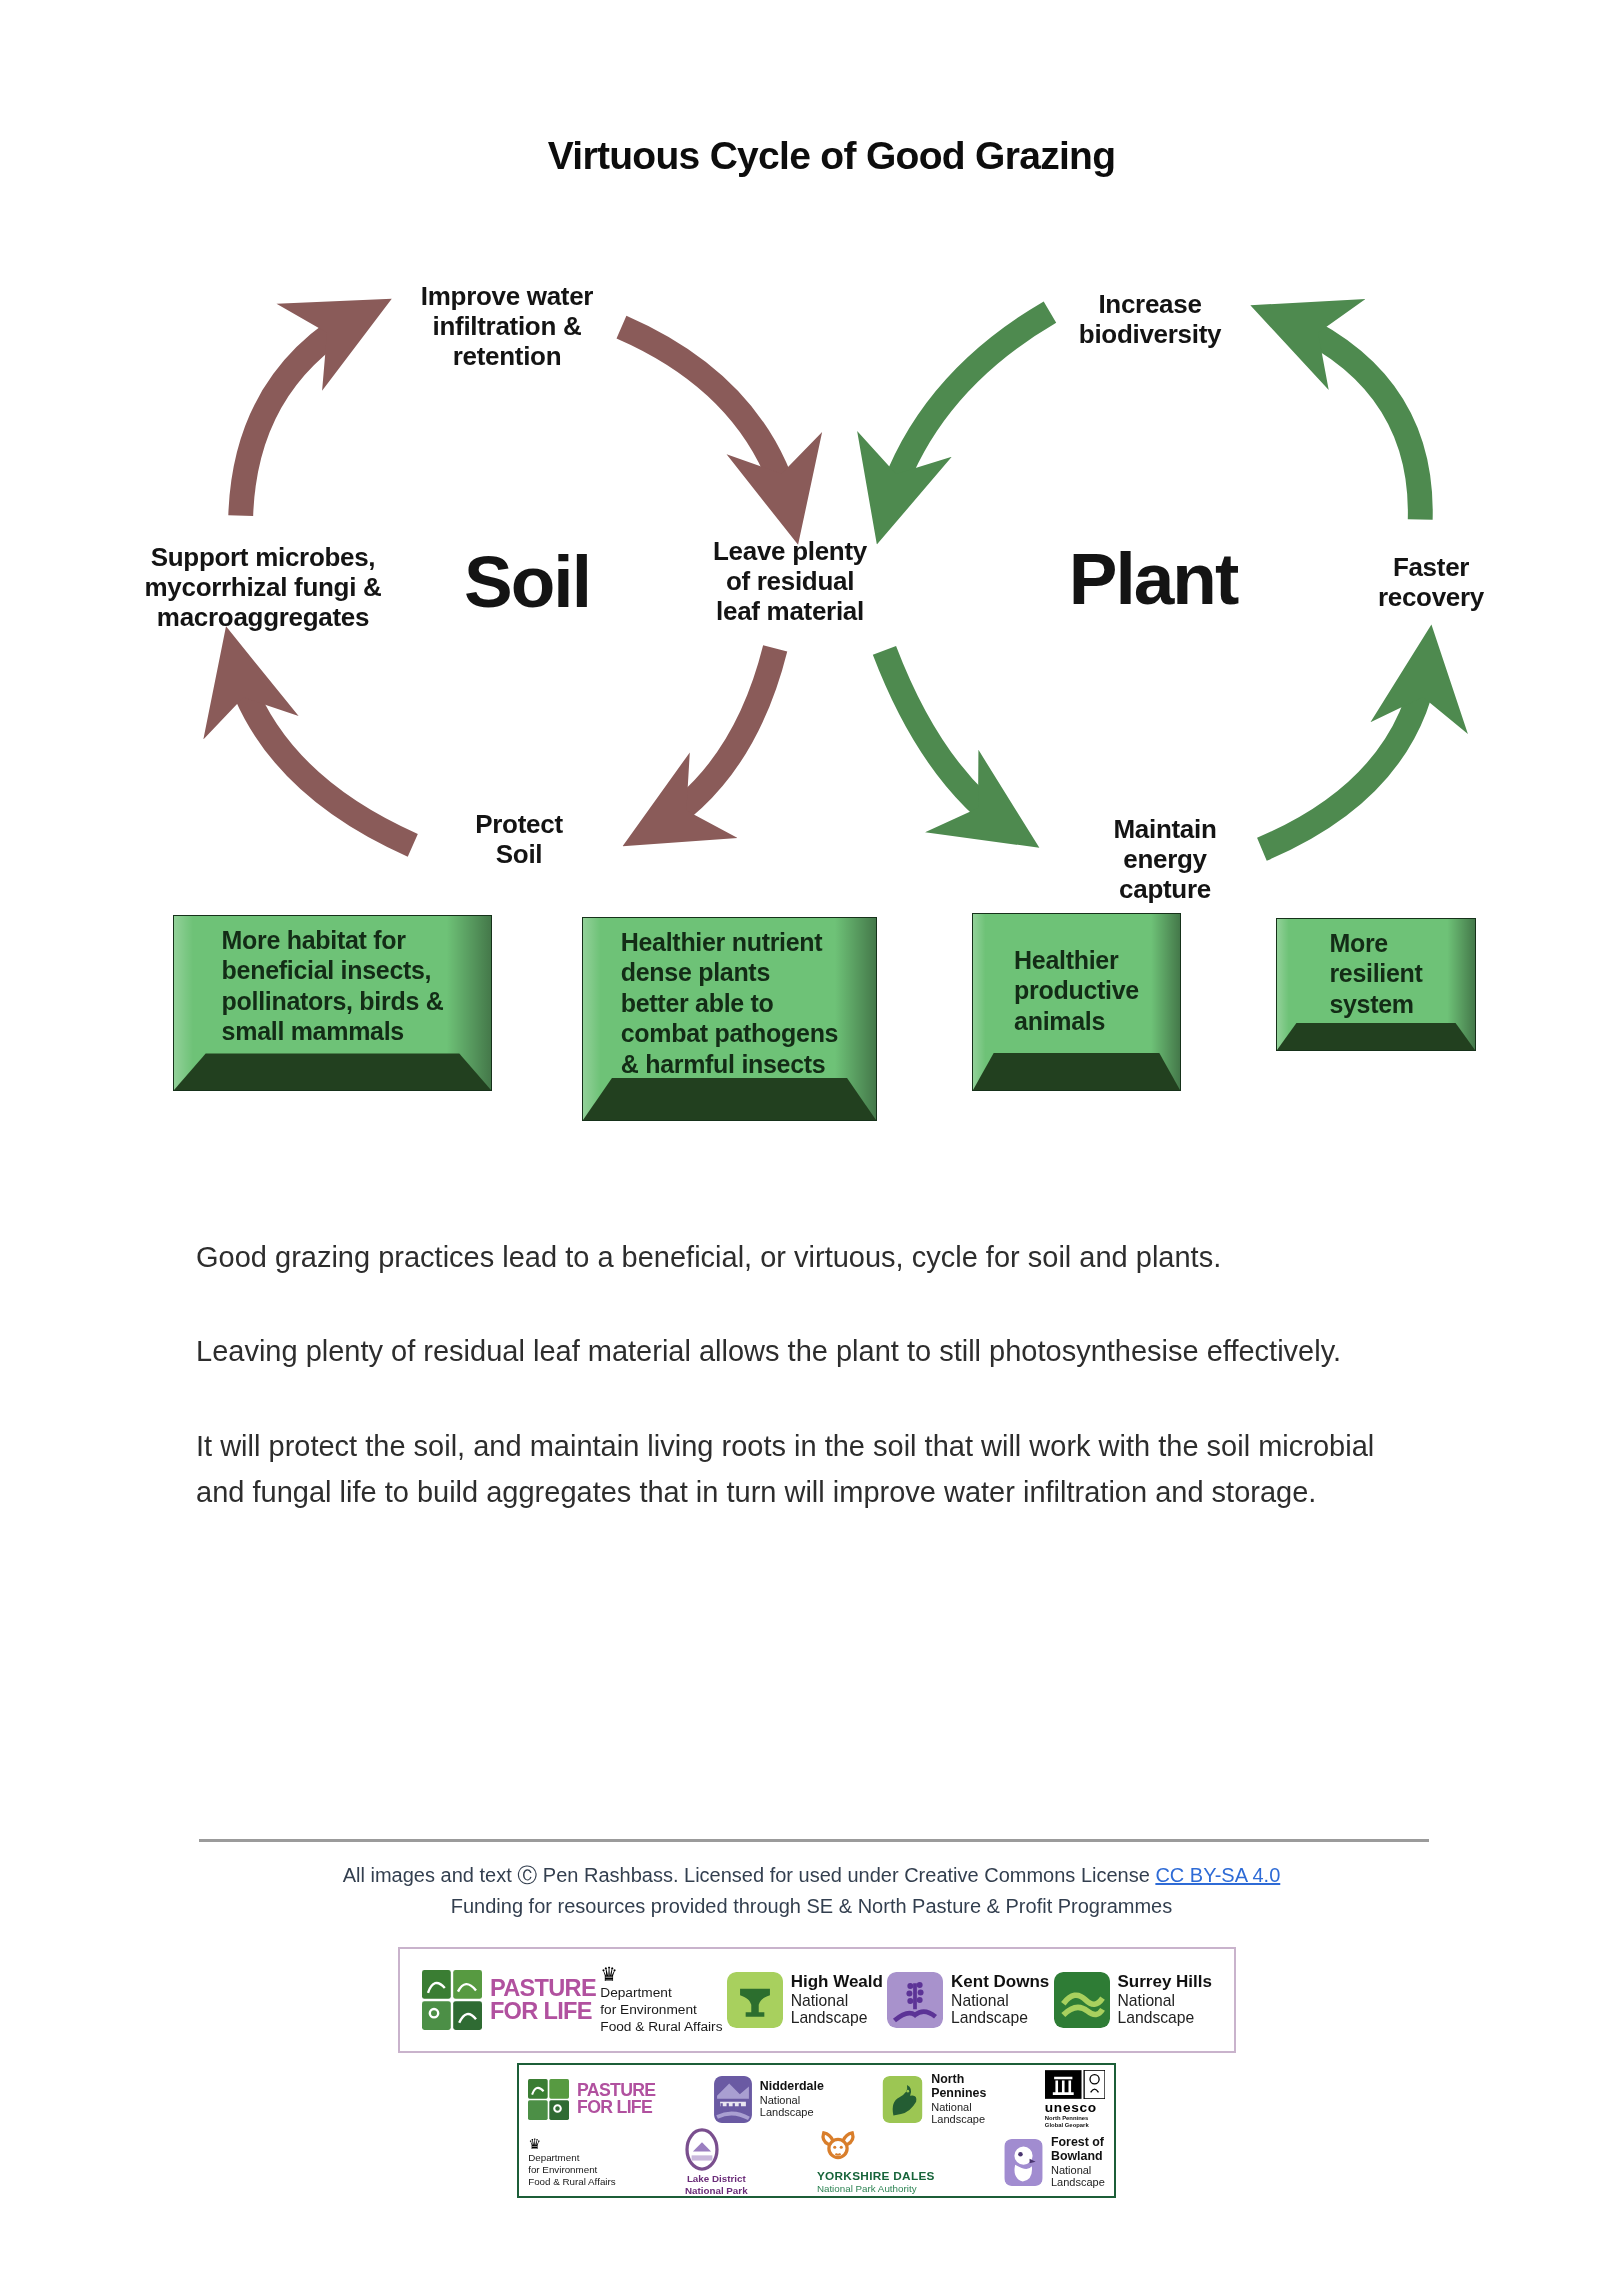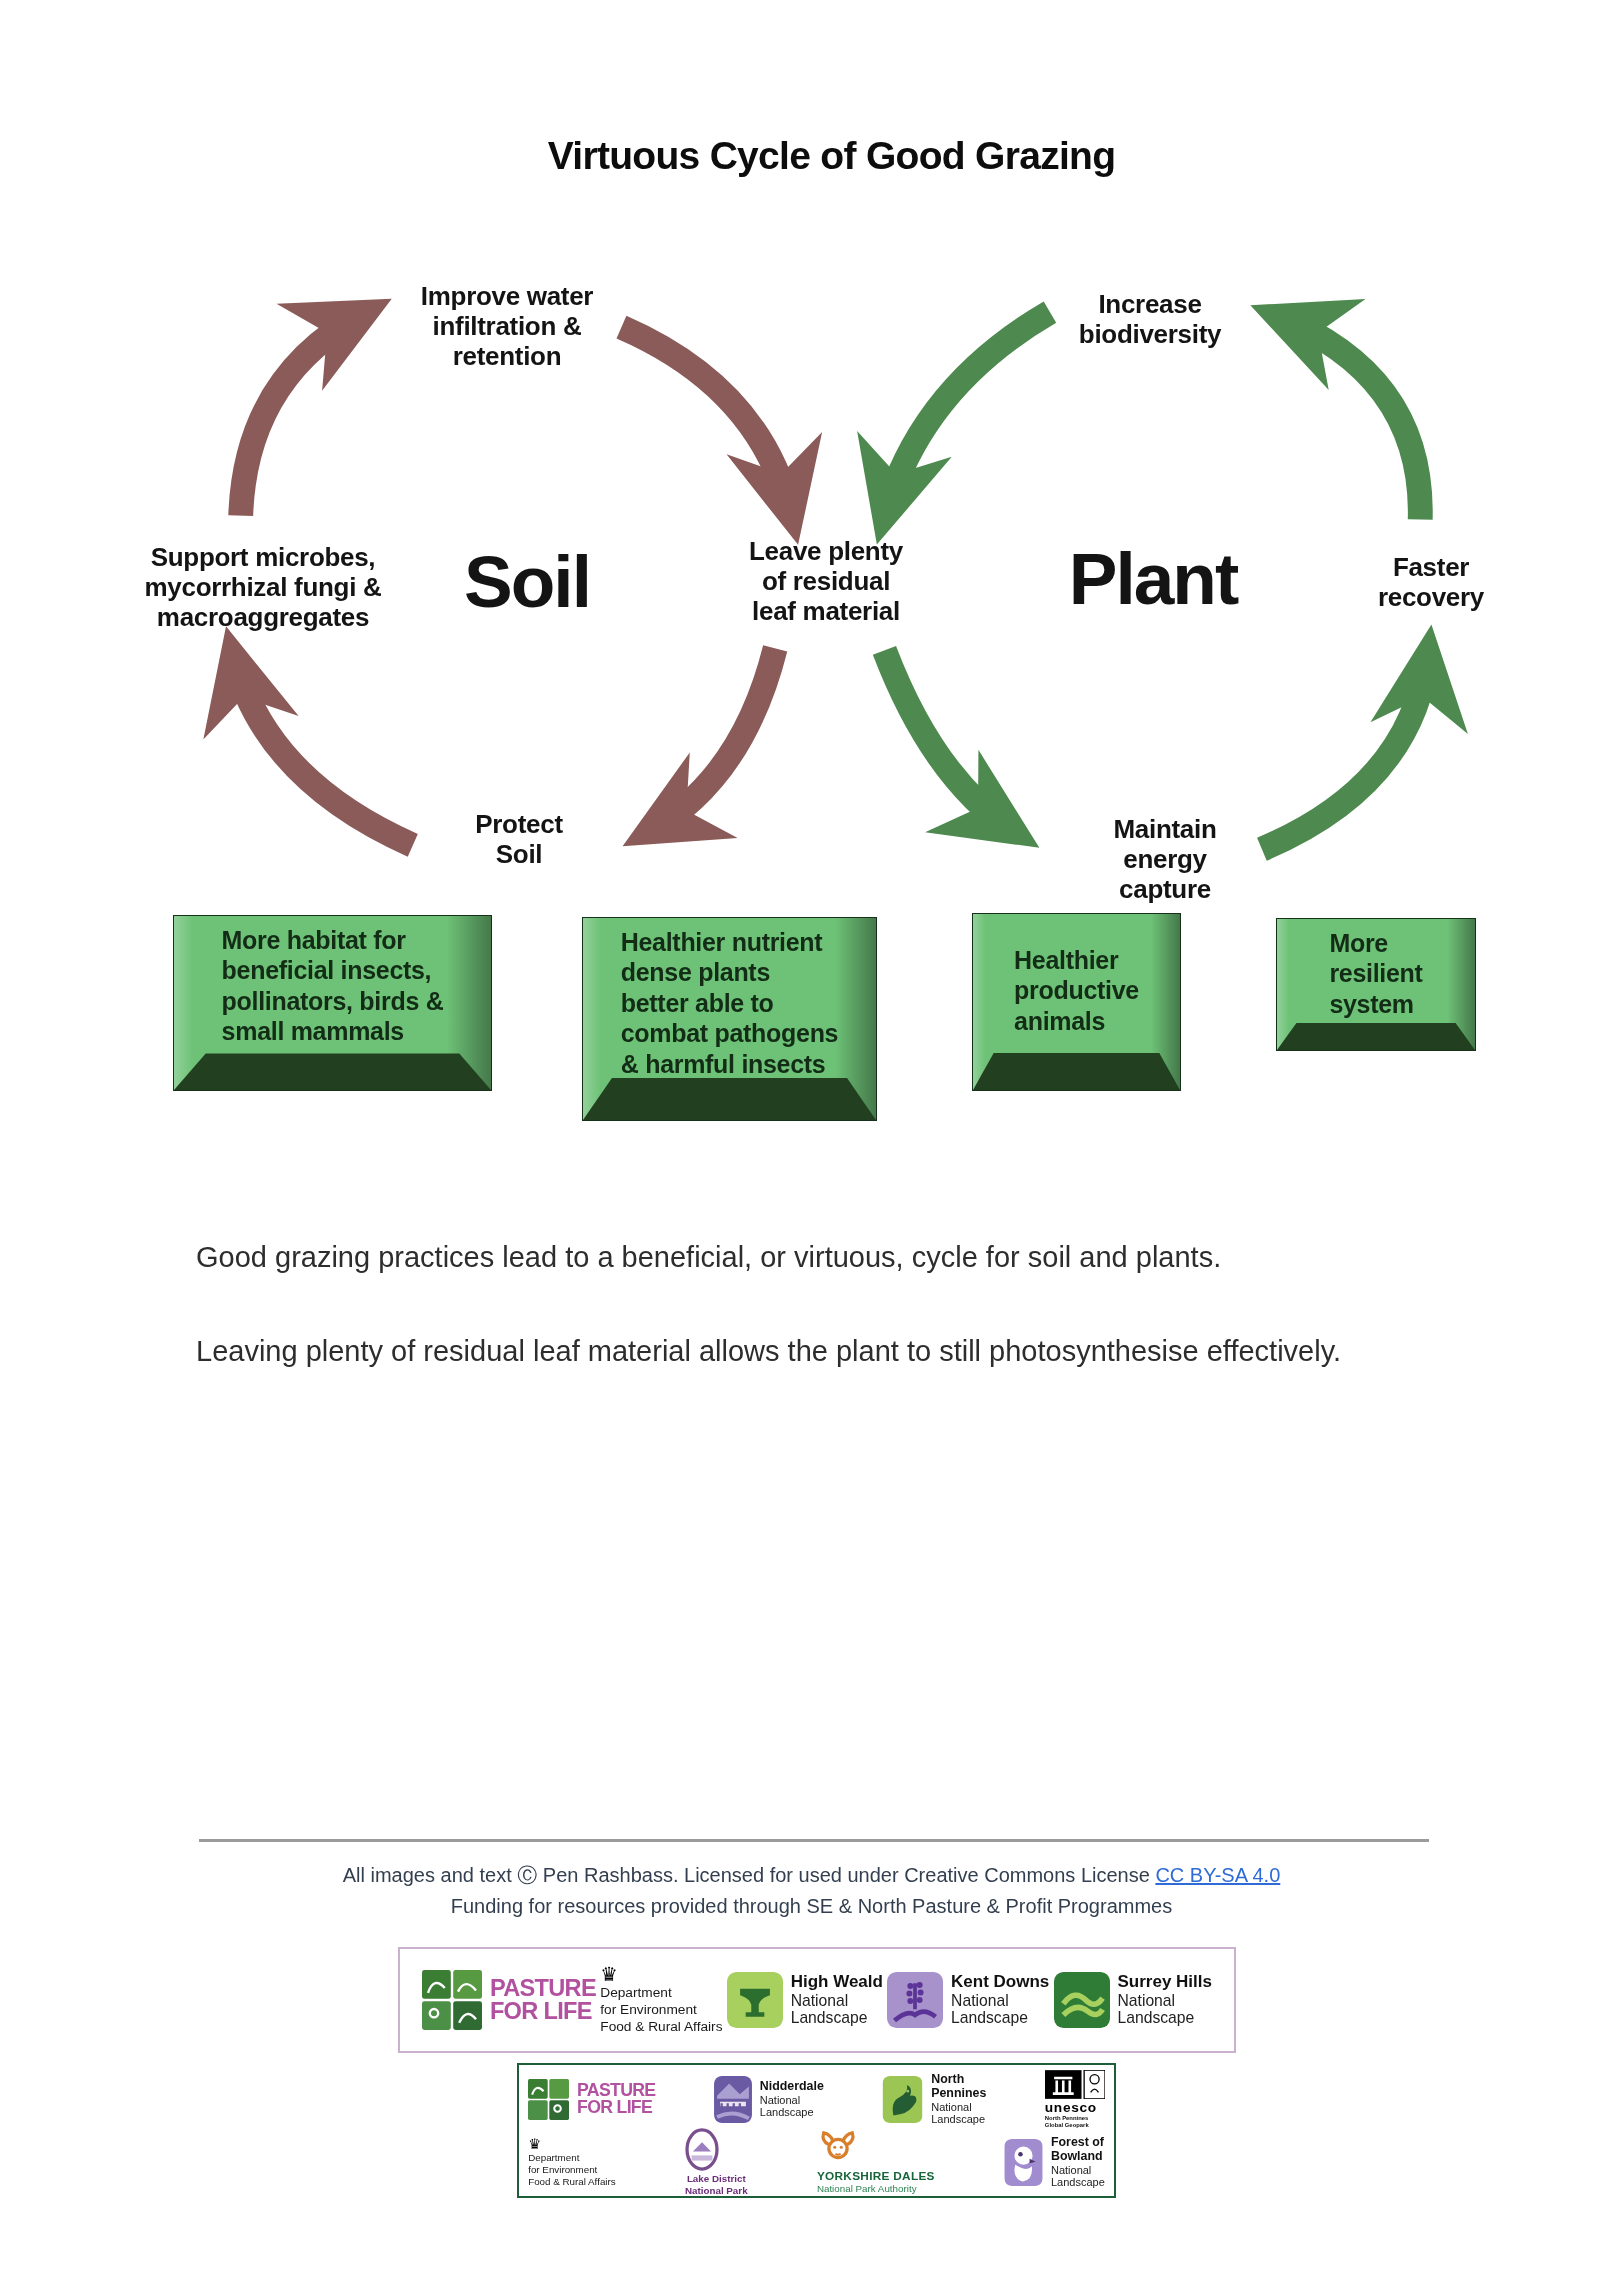--- a/index.html
+++ b/index.html
@@ -106,21 +106,21 @@
 
 <div class="abs lbl pre" style="left:507px;top:326px;">Improve water
 infiltration &amp;
 retention</div>
 <div class="abs lbl pre" style="left:1150px;top:319px;">Increase
 biodiversity</div>
 <div class="abs lbl pre" style="left:263px;top:587px;">Support microbes,
 mycorrhizal fungi &amp;
 macroaggregates</div>
 <div class="abs lbl big-word" style="left:527px;top:581px;">Soil</div>
-<div class="abs lbl pre" style="left:826px;top:581px;">Leave plenty
+<div class="abs lbl pre" style="left:790px;top:581px;">Leave plenty
 of residual
 leaf material</div>
 <div class="abs lbl big-word" style="left:1153px;top:578px;">Plant</div>
 <div class="abs lbl pre" style="left:1431px;top:582px;">Faster
 recovery</div>
 <div class="abs lbl pre" style="left:519px;top:839px;">Protect
 Soil</div>
 <div class="abs lbl pre" style="left:1165px;top:859px;">Maintain
 energy
 capture</div>
@@ -145,20 +145,21 @@
 </div>
 <div class="abs gbox" style="left:1276px;top:918px;width:200px;height:133px;">
   <div class="t pre">More
 resilient
 system</div>
 </div>
 
 <div class="abs copy">
   <p>Good grazing practices lead to a beneficial, or virtuous, cycle for soil and plants.</p>
   <p>Leaving plenty of residual leaf material allows the plant to still photosynthesise effectively.</p>
+  <p>It will protect the soil, and maintain living roots in the soil that will work with the soil microbial and fungal life to build aggregates that in turn will improve water infiltration and storage.</p>
 </div>
 
 <div class="abs divider"></div>
 <div class="abs license">
   <span>All images and text Ⓒ Pen Rashbass. Licensed for used under Creative Commons License </span><span class="link">CC BY-SA 4.0</span>
 </div>
 <div class="abs funding">Funding for resources provided through SE &amp; North Pasture &amp; Profit Programmes</div>
 
 <div class="abs strip1">
   <div class="logo-item">

